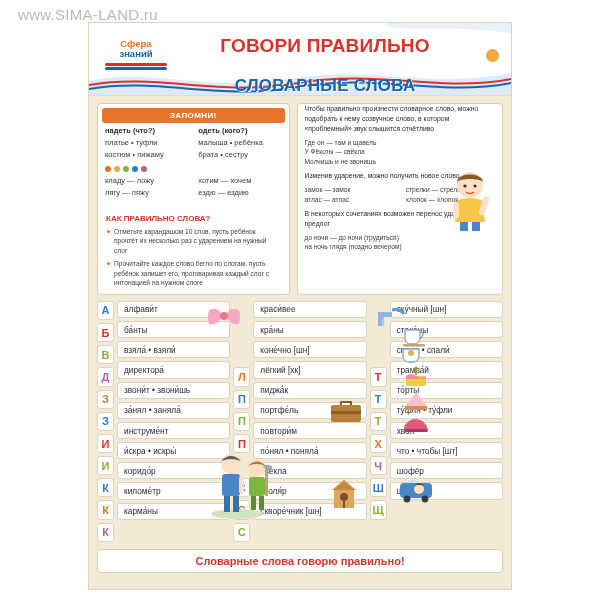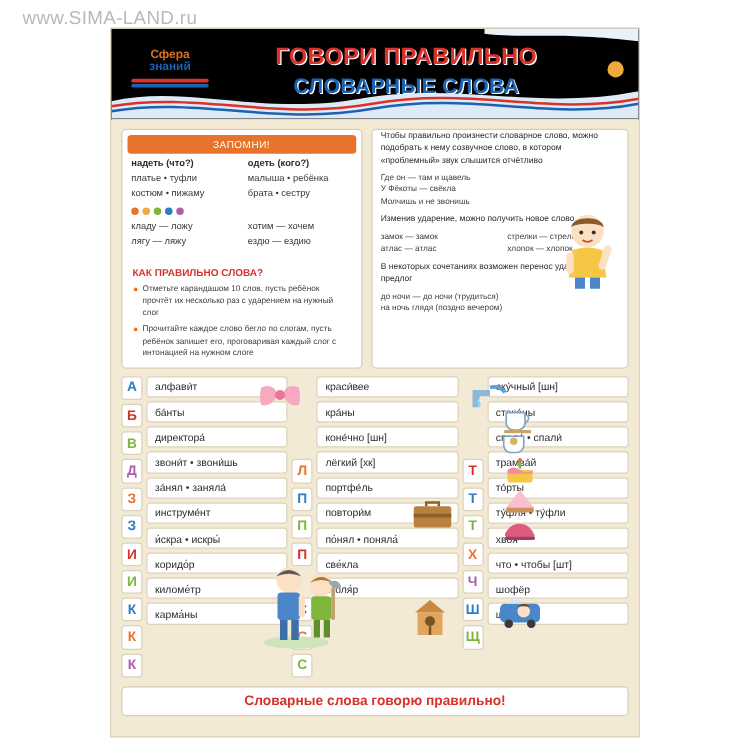--- a/index.html
+++ b/index.html
@@ -31,21 +31,21 @@
     height: 568px;
     background: #f3ead6;
     border: 1px solid #ded2bb;
     box-sizing: border-box;
     overflow: hidden;
   }
   
   .header {
     position: relative;
     height: 72px;
-    background: #000000;
+    background: #ffffff;
     border-bottom: 1px solid #e7dcc6;
     overflow: hidden;
   }
   .header-wave {
     position: absolute;
     left: 0; top: 0; width: 100%; height: 100%;
   }
   .logo {
     position: absolute;
     left: 10px;
@@ -89,21 +89,21 @@
     font-size: 19px;
     font-weight: bold;
     color: #d8332a;
     letter-spacing: 0.2px;
     text-shadow: 1px 1px 0 #fff;
   }
   .title-2 {
     font-size: 17px;
     font-weight: bold;
     color: #1b63b0;
-    margin-top: 2px;
+    margin-top: 19px;
     letter-spacing: 0.2px;
     text-shadow: 1px 1px 0 #fff;
   }
   .header-dot {
     position: absolute;
     right: 12px;
     top: 26px;
     width: 13px;
     height: 13px;
     border-radius: 50%;
@@ -123,21 +123,21 @@
     padding: 0;
     position: relative;
   }
   .panel-left { width: 194px; }
   .panel-right { width: 208px; }
   .panel-head {
     margin: 4px 4px 3px 4px;
     border-radius: 3px;
     text-align: center;
     font-size: 8px;
-    font-weight: normal;
+    font-weight: bold;
     color: #ffffff;
     padding: 3px 0;
     letter-spacing: 0.4px;
   }
   .ph-orange { background: #e8732a; }
   .ph-blue { background: #2d7cc4; }
   .panel-body { padding: 0 7px 6px 7px; }
   .two-col {
     display: flex;
     gap: 10px;
@@ -400,20 +400,21 @@
       <div class="letter" style="color:#d8332a">И</div>
       <div class="letter" style="color:#7fb53b">И</div>
       <div class="letter" style="color:#2d7cc4">К</div>
       <div class="letter" style="color:#e8732a">К</div>
       <div class="letter" style="color:#b05ca8">К</div>
     </div>
 
     <div class="col-words">
       <div class="wcell">алфави́т</div>
       <div class="wcell">ба́нты</div>
+      <div class="wcell">взяла́ • взяли́</div>
       <div class="wcell">директора́</div>
       <div class="wcell">звони́т • звони́шь</div>
       <div class="wcell">за́нял • заняла́</div>
       <div class="wcell">инструме́нт</div>
       <div class="wcell">и́скра • искры́</div>
       <div class="wcell">коридо́р</div>
       <div class="wcell">киломе́тр</div>
       <div class="wcell">карма́ны</div>
     </div>
 
@@ -429,25 +430,27 @@
       <div class="letter" style="color:#2d7cc4">С</div>
       <div class="letter" style="color:#e8732a">С</div>
       <div class="letter" style="color:#7fb53b">С</div>
     </div>
 
     <div class="col-words">
       <div class="wcell">краси́вее</div>
       <div class="wcell">кра́ны</div>
       <div class="wcell">коне́чно [шн]</div>
       <div class="wcell">лёгкий [хк]</div>
+      <div class="wcell">пиджа́к</div>
       <div class="wcell">портфе́ль</div>
       <div class="wcell">повтори́м</div>
       <div class="wcell">по́нял • поняла́</div>
       <div class="wcell">све́кла</div>
       <div class="wcell">столя́р</div>
+      <div class="wcell">скворе́чник [шн]</div>
     </div>
 
     <div class="col-letters">
       <div class="letter" style="visibility:hidden"></div>
       <div class="letter" style="visibility:hidden"></div>
       <div class="letter" style="visibility:hidden"></div>
       <div class="letter" style="color:#d8332a">Т</div>
       <div class="letter" style="color:#2d7cc4">Т</div>
       <div class="letter" style="color:#7fb53b">Т</div>
       <div class="letter" style="color:#e8732a">Х</div>

